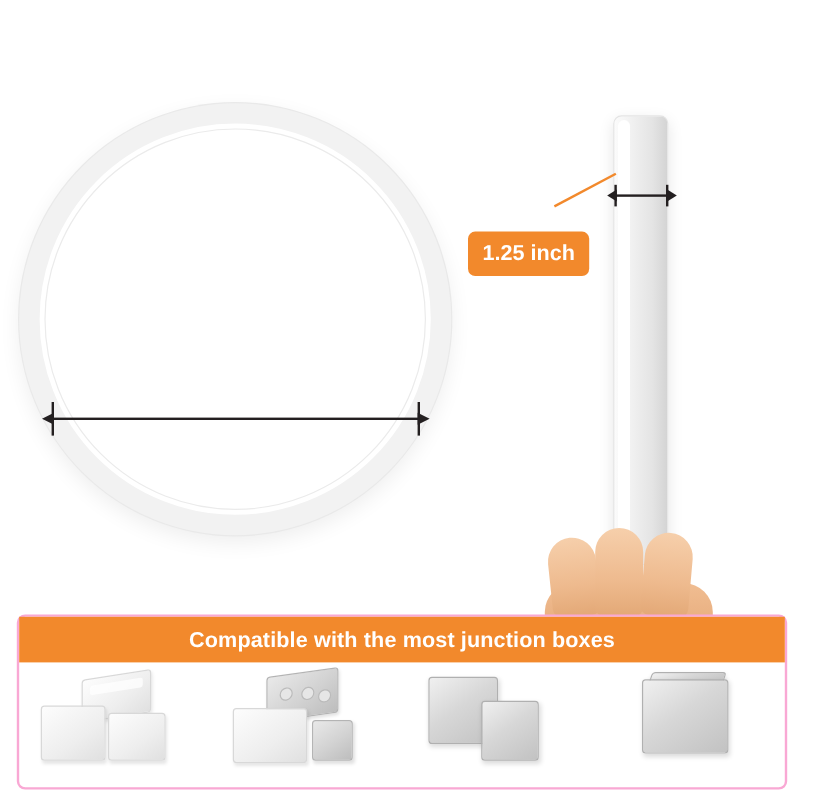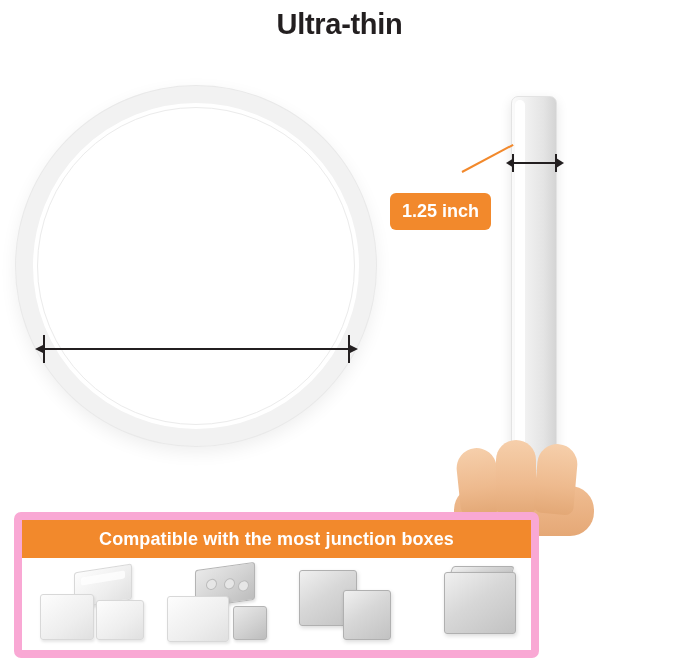--- a/index.html
+++ b/index.html
@@ -234,23 +234,23 @@
     height: 50px;
     border-radius: 24px;
     background: linear-gradient(to bottom, #f0bd92 0%, #e5a876 100%);
   }
 
   
   .compat {
     position: absolute;
     left: 14px;
     top: 512px;
-    width: 525px;
+    width: 642px;
     height: 146px;
-    border: 8px solid #f9a8d4;
+    border: 2px solid #f9a8d4;
     border-radius: 7px;
     box-sizing: border-box;
     background: #ffffff;
   }
   .compat-bar {
     position: absolute;
     left: 0;
     top: 0;
     width: 100%;
     height: 38px;
@@ -327,21 +327,20 @@
   .c3a { left: 22px; top: 12px; width: 58px; height: 56px; }
   .c3b { left: 66px; top: 32px; width: 48px; height: 50px; }
   
   .c4a { left: 40px; top: 14px; width: 72px; height: 62px; }
   .c4lid { left: 46px; top: 8px; width: 62px; height: 16px; transform: skewX(-18deg); }
 </style>
 </head>
 <body>
 
 <div class="header">
-  <h1 class="title">Ultra-thin</h1>
 </div>
 
 <div class="hero">
 
   <div class="panel-ring"></div>
 
   <div class="cap-left"></div>
   <div class="cap-right"></div>
   <div class="dim-horizontal"></div>
 

